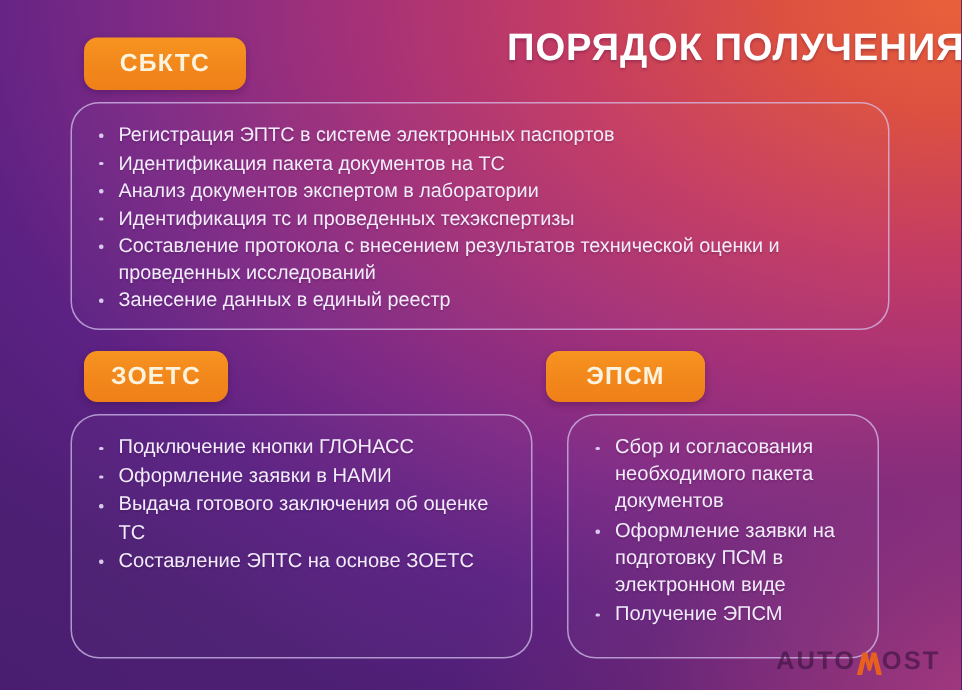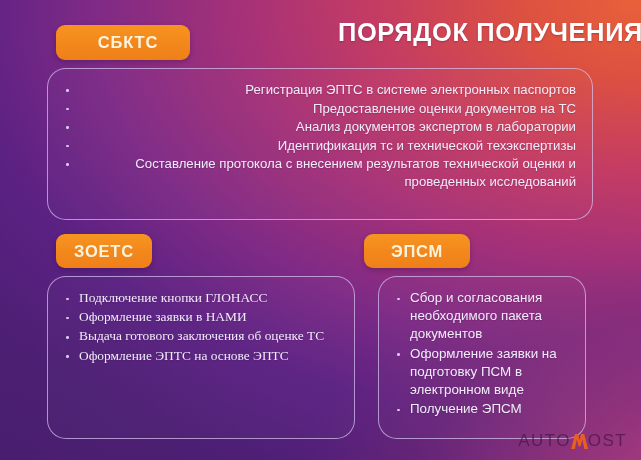--- a/index.html
+++ b/index.html
@@ -92,34 +92,34 @@
     border-radius: 9px;
     background: linear-gradient(180deg, #f79420 0%, #f2871c 55%, #ef8018 100%);
     box-shadow: 0 2px 5px rgba(45, 10, 60, 0.30);
     color: #fbf3dd;
     font-size: 16.5px;
     font-weight: bold;
     letter-spacing: 0.8px;
     white-space: nowrap;
     user-select: none;
   }
-  #badge-sbkts { left: 56px;  top: 25px;  width: 124px; height: 35px; padding-left: 10px; }
+  #badge-sbkts { left: 56px;  top: 25px;  width: 108px; height: 35px; }
   #badge-zoets { left: 56px;  top: 234px; width: 96px; height: 34px; }
   #badge-epsm  { left: 364px; top: 234px; width: 106px; height: 34px; }
 
   
   .card {
     position: absolute;
     box-sizing: border-box;
     border: 1.3px solid rgba(214, 196, 238, 0.72);
     border-radius: 19px;
     background: rgba(255, 255, 255, 0.018);
   }
-  #card-sbkts { left: 47px;  top: 68px;  width: 546px; height: 152px; text-align: right; }
-  #card-zoets { left: 47px;  top: 276px; width: 308px; height: 163px; font-family: Liberation Serif, serif; }
+  #card-sbkts { left: 47px;  top: 68px;  width: 546px; height: 152px; }
+  #card-zoets { left: 47px;  top: 276px; width: 308px; height: 163px; }
   #card-epsm  { left: 378px; top: 276px; width: 208px; height: 163px; }
 
   .bullet-list {
     list-style: none;
     margin: 0;
     padding: 0;
   }
   #card-sbkts .bullet-list { padding: 12px 16px 0 16px; }
   #card-zoets .bullet-list { padding: 12px 14px 0 16px; }
   #card-epsm  .bullet-list { padding: 12px 12px 0 16px; }
@@ -153,23 +153,23 @@
   #card-epsm .bullet-item::before {
     top: 8.5px;
   }
 
   
   #watermark {
     position: absolute;
     right: 14px;
     bottom: 9px;
     display: flex;
-    align-items: center;
+    align-items: flex-end;
     font-size: 17px;
-    font-weight: normal;
+    font-weight: bold;
     letter-spacing: 1.4px;
     color: rgba(58, 18, 62, 0.62);
     user-select: none;
   }
   #watermark .wm-mark {
     display: inline-block;
     margin: 0 -1px;
     line-height: 1;
   }
   #watermark .wm-mark svg { display: block; }
@@ -182,35 +182,36 @@
 
     <div class="header-row">
       <div class="page-title">ПОРЯДОК ПОЛУЧЕНИЯ</div>
     </div>
 
     <div class="badge" id="badge-sbkts">СБКТС</div>
 
     <div class="card" id="card-sbkts">
       <ul class="bullet-list">
         <li class="bullet-item">Регистрация ЭПТС в системе электронных паспортов</li>
-        <li class="bullet-item">Предоставление оценки документов на ТС</li>
+        <li class="bullet-item">Идентификация пакета документов на ТС</li>
         <li class="bullet-item">Анализ документов экспертом в лаборатории</li>
-        <li class="bullet-item">Идентификация тс и технической техэкспертизы</li>
+        <li class="bullet-item">Идентификация тс и проведенных техэкспертизы</li>
         <li class="bullet-item">Составление протокола с внесением результатов технической оценки и проведенных исследований</li>
+        <li class="bullet-item">Занесение данных в единый реестр</li>
       </ul>
     </div>
 
     <div class="badge" id="badge-zoets">ЗОЕТС</div>
 
     <div class="card" id="card-zoets">
       <ul class="bullet-list">
         <li class="bullet-item">Подключение кнопки ГЛОНАСС</li>
         <li class="bullet-item">Оформление заявки в НАМИ</li>
         <li class="bullet-item">Выдача готового заключения об оценке ТС</li>
-        <li class="bullet-item">Оформление ЭПТС на основе ЭПТС</li>
+        <li class="bullet-item">Составление ЭПТС на основе ЗОЕТС</li>
       </ul>
     </div>
 
     <div class="badge" id="badge-epsm">ЭПСМ</div>
 
     <div class="card" id="card-epsm">
       <ul class="bullet-list">
         <li class="bullet-item">Сбор и согласования необходимого пакета документов</li>
         <li class="bullet-item">Оформление заявки на подготовку ПСМ в электронном виде</li>
         <li class="bullet-item">Получение ЭПСМ</li>

